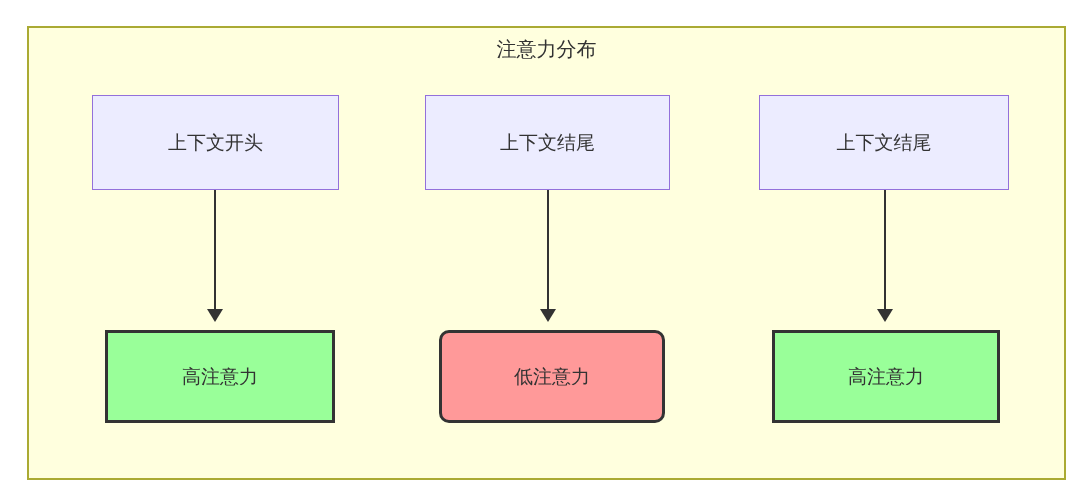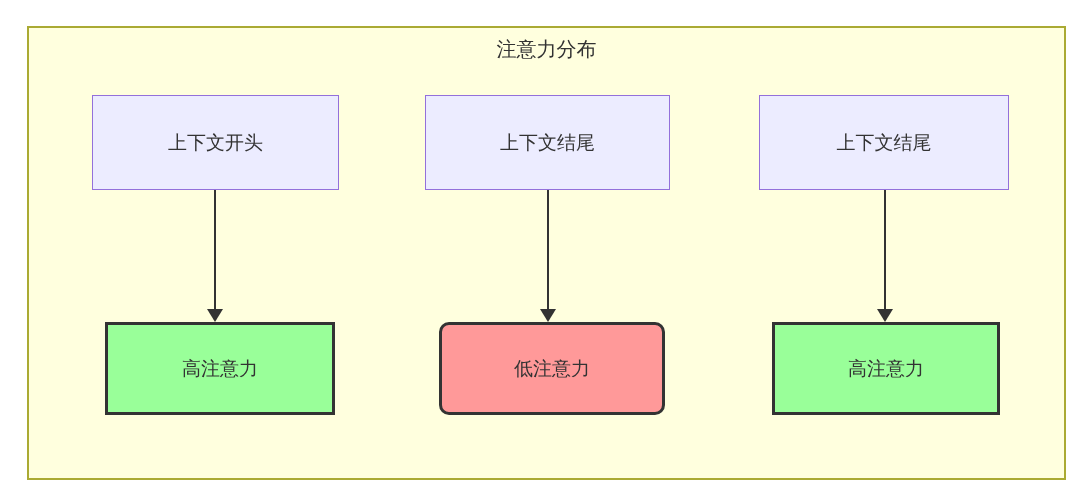--- a/index.html
+++ b/index.html
@@ -43,20 +43,21 @@
     font-size: 19px;
     color: var(--text, #333333);
     text-align: center;
   }
   .source {
     background: var(--source-fill, #ececff);
     border: 1.5px solid var(--source-border, #9370db);
   }
   .result {
     border: 3px solid var(--result-border, #333333);
+    margin-top: 8px;
   }
   .n1 { left: 63px;  top: 67px; width: 247px; height: 95px; }
   .n2 { left: 396px; top: 67px; width: 245px; height: 95px; }
   .n3 { left: 730px; top: 67px; width: 250px; height: 95px; }
   .r1 { left: 76px;  top: 294px; width: 230px; height: 93px; }
   .r2 { left: 410px; top: 294px; width: 226px; height: 93px; }
   .r3 { left: 743px; top: 294px; width: 228px; height: 93px; }
   .arrow {
     position: absolute;
     top: 162px;

